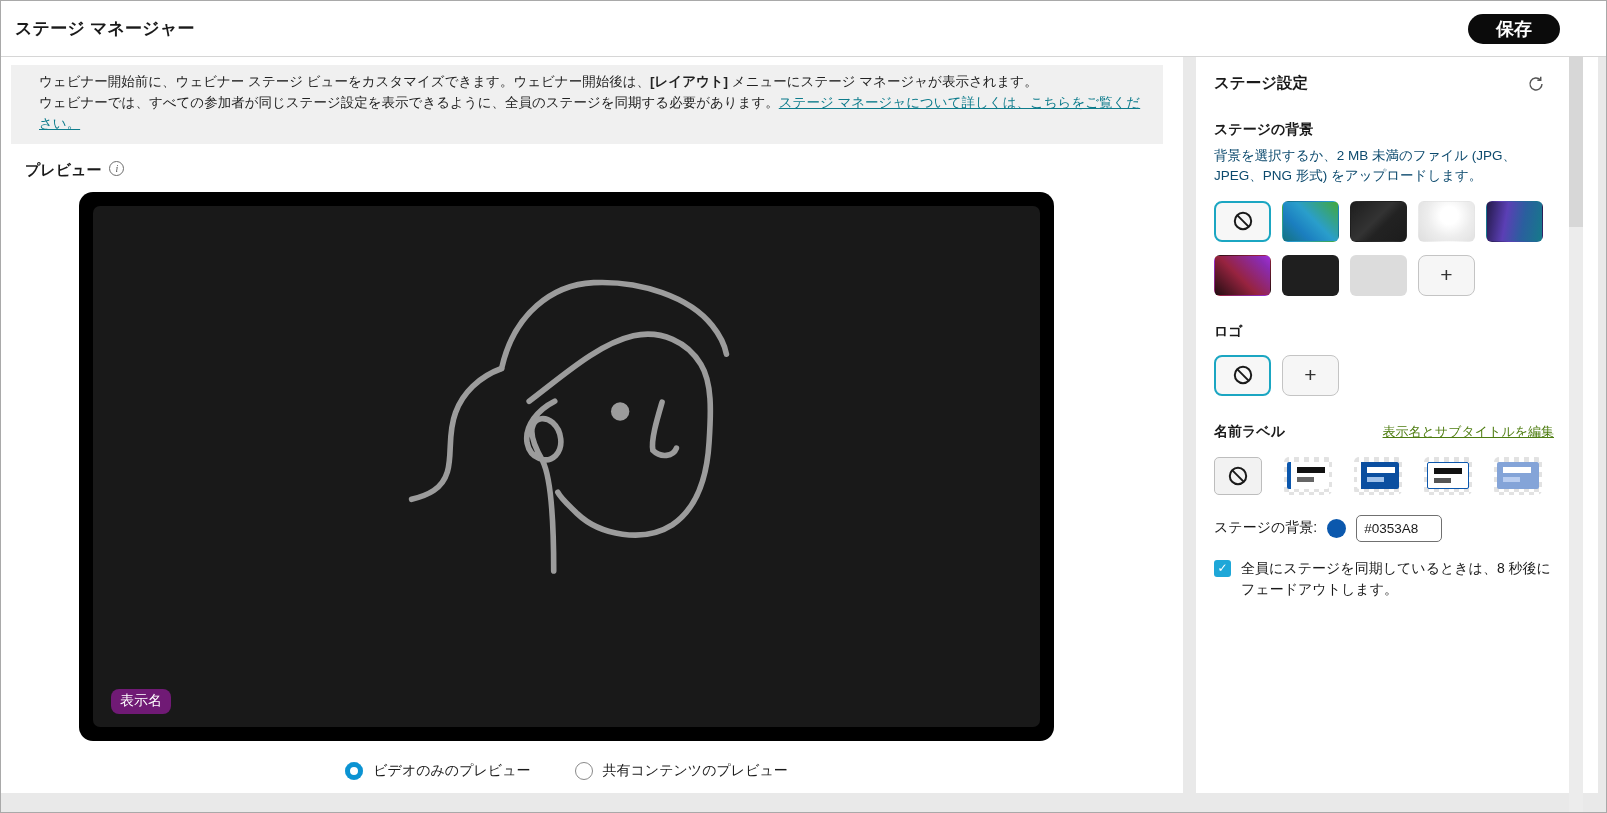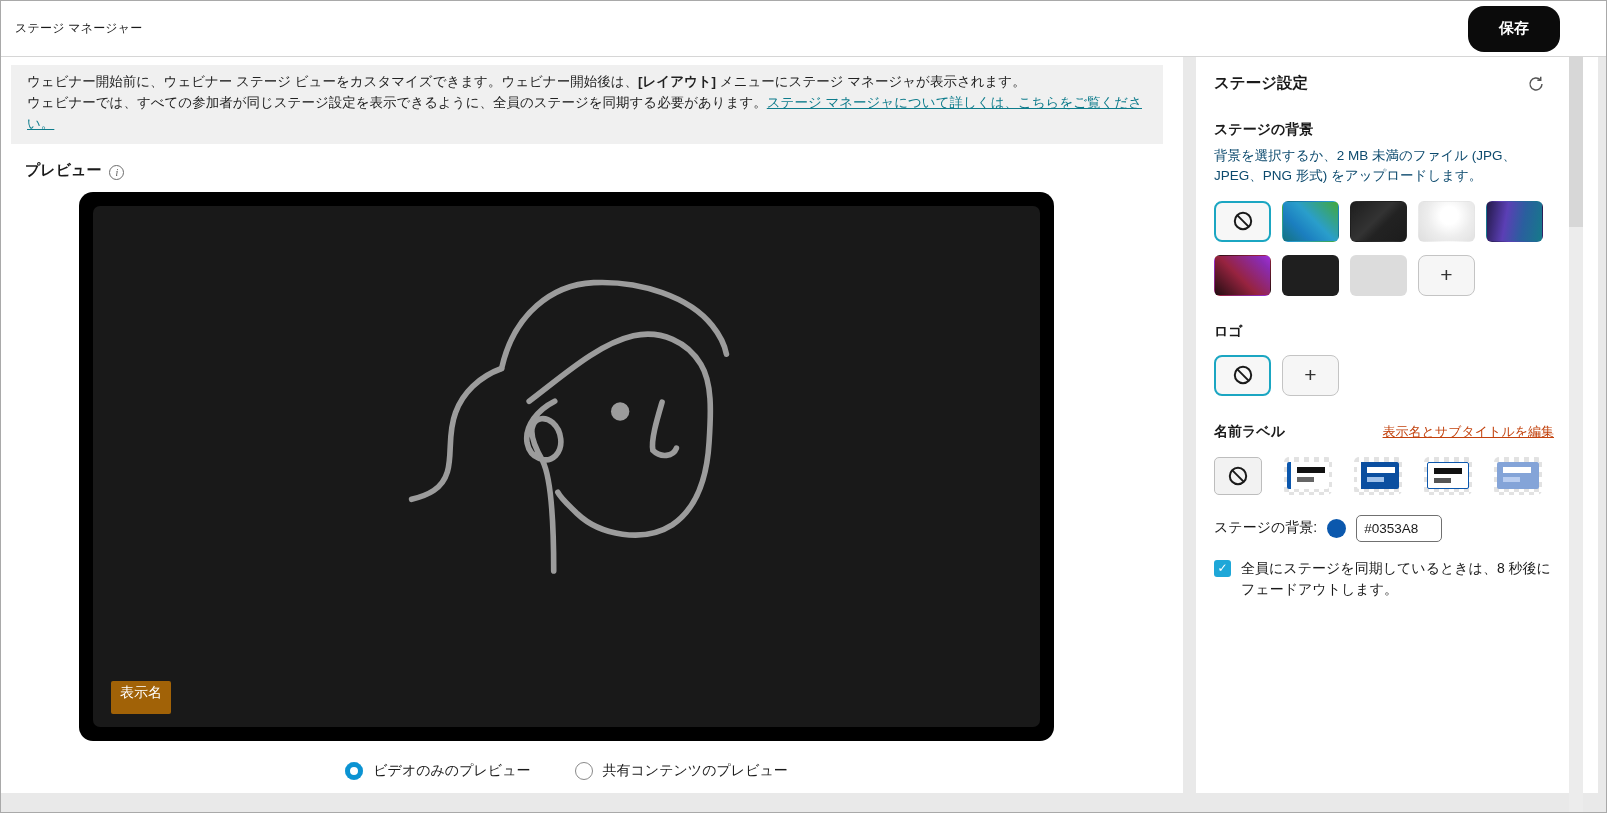--- a/index.html
+++ b/index.html
@@ -8,61 +8,61 @@
     font-family:"Liberation Sans","DejaVu Sans",sans-serif;
     color:#1a1a1a; background:#fff;
     border:1px solid #a9a9a9;
     overflow:hidden;
   }
   
   .header {
     height:56px; display:flex; align-items:center; justify-content:space-between;
     padding:0 46px 0 14px; background:#fff; border-bottom:1px solid #d6d6d6;
   }
-  .header-title { font-size:12px; font-weight:normal; letter-spacing:.2px; }
+  .header-title { font-size:17px; font-weight:bold; letter-spacing:.2px; }
   .save-btn {
     background:#0b0b0b; color:#fff; border:none; border-radius:16px;
-    min-width:92px; height:46px; font-size:15px; font-weight:bold; cursor:pointer;
+    min-width:92px; height:30px; font-size:18px; font-weight:bold; cursor:pointer;
     font-family:inherit;
   }
   
   .main { display:flex; height:756px; background:#e9e9e9; }
   .left-card { width:1182px; background:#fff; margin-bottom:20px; position:relative; }
   .gap-col { width:13px; }
   .panel { width:373px; background:#fff; margin-bottom:20px; padding:16px 24px 0 18px; position:relative; }
   .scroll-col { width:14px; background:#ececec; }
   .scroll-thumb { width:14px; height:170px; background:#d7d7d7; }
   .right-sliver { width:15px; background:#fff; margin-bottom:20px; }
   
   .banner {
-    margin:8px 20px 0 10px; background:#f0f0f0; padding:7px 16px 9px 16px;
+    margin:8px 20px 0 10px; background:#f0f0f0; padding:7px 16px 9px 28px;
     font-size:13.5px; line-height:1.55; color:#222;
   }
   .banner b { font-weight:bold; }
   .banner a { color:#0e7c8c; text-decoration:underline; cursor:pointer; }
   
-  .preview-title-row { display:flex; align-items:flex-end; gap:8px; margin:17px 0 12px 24px; }
+  .preview-title-row { display:flex; align-items:flex-start; gap:8px; margin:17px 0 12px 24px; }
   .preview-title { font-size:15px; font-weight:bold; }
   .info-icon {
     width:15px; height:15px; border:1px solid #6d6d6d; border-radius:50%;
     font-size:10px; color:#555; display:inline-flex; align-items:center; justify-content:center;
     font-family:"Liberation Serif",serif; font-style:italic; cursor:pointer;
   }
   .stage {
     margin-left:78px; width:975px; height:549px; background:#000; border-radius:14px;
     position:relative;
   }
   .stage-video {
     position:absolute; left:14px; right:14px; top:14px; bottom:14px;
     background:#191919; border-radius:7px; overflow:hidden;
   }
   .avatar-wrap { position:absolute; left:0; right:0; top:36px; display:flex; justify-content:center; }
   .name-tag {
-    position:absolute; left:18px; bottom:13px; background:#a16207; color:#fff;
-    font-size:14px; padding:3px 9px 12px 9px; border-radius:2px;
+    position:absolute; left:18px; bottom:13px; background:#701a75; color:#fff;
+    font-size:14px; padding:3px 9px 4px 9px; border-radius:8px;
   }
   .radio-row {
     margin-left:78px; width:975px; margin-top:21px;
     display:flex; justify-content:center; align-items:center; gap:44px; font-size:14px;font-family:Liberation Serif, serif;
   }
   .radio-item { display:flex; align-items:center; gap:10px; cursor:pointer; }
   .radio-dot { width:18px; height:18px; border-radius:50%; }
   .radio-dot.on { background:#0b93d2; box-shadow:inset 0 0 0 5px #0b93d2, inset 0 0 0 9px #fff; }
   .radio-dot.off { background:#fff; border:1.5px solid #8a8a8a; }
   
@@ -83,21 +83,21 @@
   .bg-bluegreen { background:linear-gradient(225deg,#41a83e 0%,#2a9ecb 45%,#1b7fc0 70%,#14737f 100%); }
   .bg-darkswirl { background:linear-gradient(135deg,#1d1d1d 0%,#333 45%,#222 60%,#1c1c1c 100%); }
   .bg-lightswirl { background:radial-gradient(circle at 55% 35%, #fff 22%, #ededed 55%, #dedede 100%); }
   .bg-purpleteal { background:linear-gradient(100deg,#241a4a 0%,#5b3fb5 35%,#2a5f9e 65%,#157a8a 100%); }
   .bg-redpurple { background:linear-gradient(45deg,#230d12 0%,#97233f 45%,#8a2bb0 85%,#a02fd6 100%); }
   .bg-black { background:#1f1f1f; }
   .bg-lightgray { background:#dcdcdc; }
   .logo-row { display:flex; gap:11px; margin-top:14px; }
   
   .namelabel-head { display:flex; align-items:baseline; justify-content:space-between; margin-top:27px; width:340px; }
-  .edit-link { font-size:13px; color:#c2410c; text-decoration:underline; cursor:pointer; }
+  .edit-link { font-size:13px; color:#4d7c0f; text-decoration:underline; cursor:pointer; }
   .style-row { display:flex; gap:22px; margin-top:16px; width:340px; }
   .style-tile {
     width:48px; height:38px; border-radius:5px; cursor:pointer; overflow:hidden;
     display:flex; align-items:center; justify-content:center;
     background:repeating-conic-gradient(#ffffff 0% 25%, #e2e2e2 0% 50%) 0 0/10px 10px;
   }
   .style-tile.none { background:#f2f2f2; border:1px solid #bdbdbd; }
   .label-prev { width:42px; height:27px; border-radius:2px; position:relative; }
   .label-prev .bar1 { position:absolute; left:6px; top:5px; width:28px; height:6px; }
   .label-prev .bar2 { position:absolute; left:6px; top:15px; width:17px; height:5px; }

